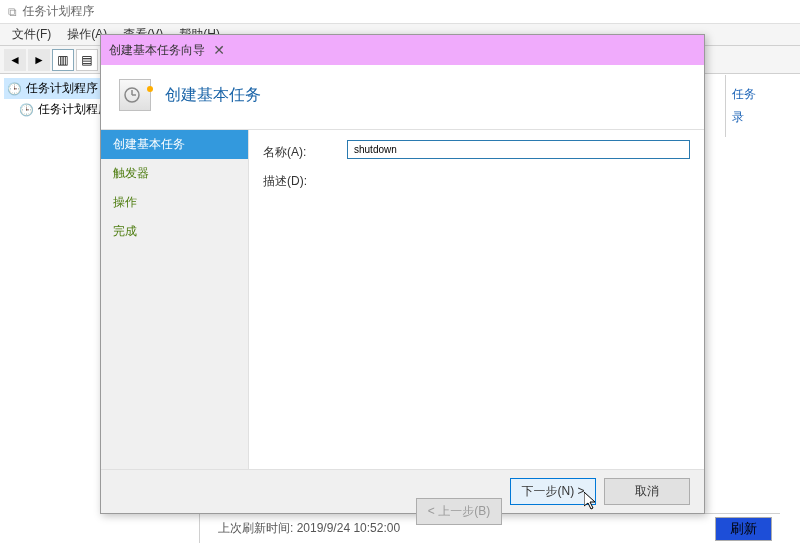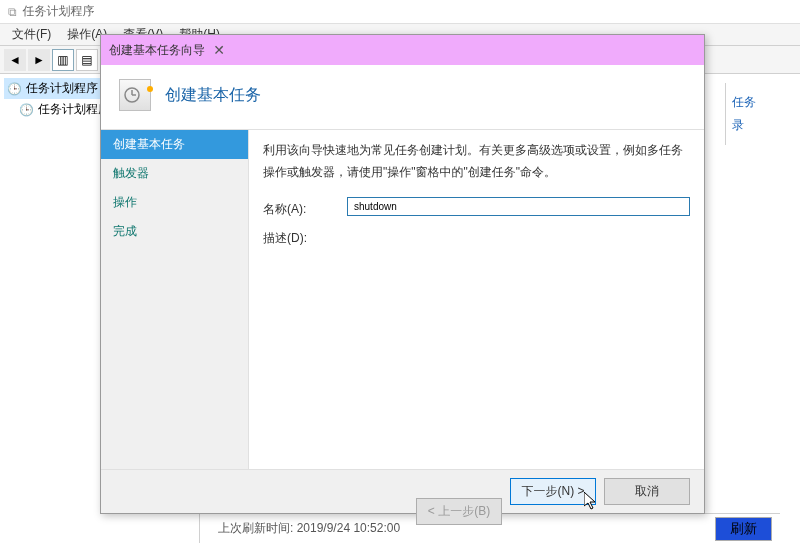--- a/index.html
+++ b/index.html
@@ -94,21 +94,21 @@
       color: #555;
     }
     .refresh-btn {
       border: 1px solid #adadad;
       background: #1d4ed8;
       padding: 2px 14px;
     }
     .right-panel {
       position: absolute;
       right: 0;
-      top: 83px;
+      top: 75px;
       width: 75px;
       background: #fff;
       border-left: 1px solid #d0d0d0;
       padding: 8px 6px;
       color: #1a62b6;
       line-height: 1.9;
     }
 
     
     .wizard {
@@ -166,21 +166,21 @@
       flex: 1;
       display: flex;
     }
     .wizard-nav {
       width: 148px;
       background: #f0f0f0;
       border-right: 1px solid #e0e0e0;
     }
     .wizard-nav-item {
       padding: 6px 12px;
-      color: #0f766e;
+      color: #4d7c0f;
       cursor: pointer;
     }
     .wizard-nav-item.active {
       background: #3399dd;
       color: #fff;
     }
     .wizard-content {
       flex: 1;
       padding: 10px 14px;
       color: #333;
@@ -323,21 +323,20 @@
 
   <div class="wizard-body">
     <div class="wizard-nav">
       <div class="wizard-nav-item active">创建基本任务</div>
       <div class="wizard-nav-item">触发器</div>
       <div class="wizard-nav-item">操作</div>
       <div class="wizard-nav-item">完成</div>
     </div>
 
     <div class="wizard-content">
-      <div class="wizard-desc">利用该向导快速地为常见任务创建计划。有关更多高级选项或设置，例如多任务操作或触发器，请使用"操作"窗格中的"创建任务"命令。</div>
 
       <div class="form-row">
         <div class="form-label">名称(A):</div>
         <input class="form-input" type="text" value="shutdown" style="">
       </div>
 
       <div class="form-row">
         <div class="form-label">描述(D):</div>
       </div>
     </div>

